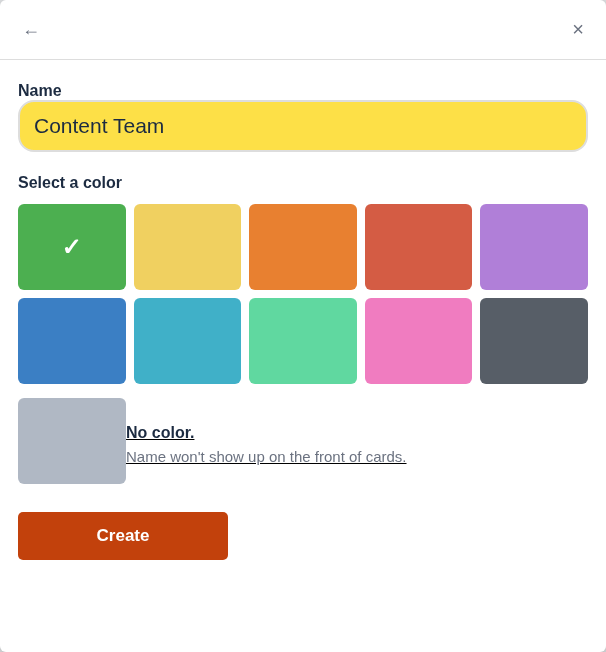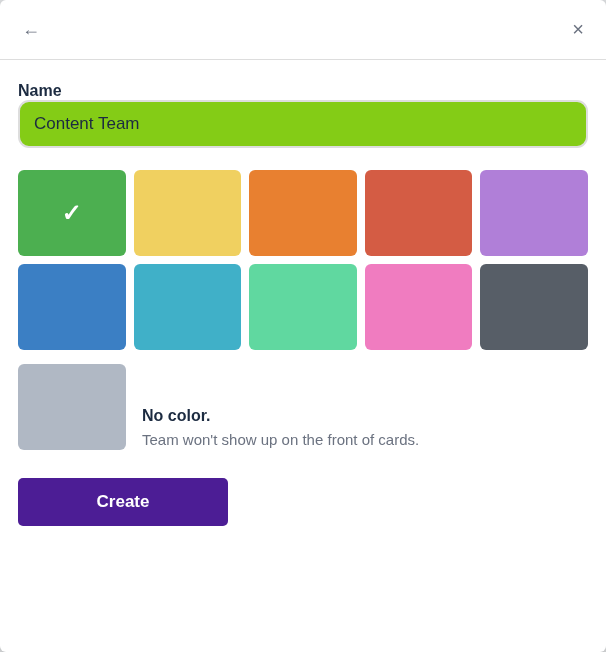--- a/index.html
+++ b/index.html
@@ -75,24 +75,24 @@
 
     .section-label {
       font-size: 16px;
       font-weight: 700;
       color: #1c2b41;
     }
 
     .name-input {
       width: 100%;
       padding: 12px 14px;
-      font-size: 17px;
+      font-size: 21px;
       border: 2px solid #ddd;
-      border-radius: 11px;
-      background: #84cc16;
+      border-radius: 16px;
+      background: #fde047;
       color: #1c2b41;
       outline: none;
       margin-bottom: 22px;
     }
 
     .color-section-label {
       font-size: 16px;
       font-weight: 700;
       color: #1c2b41;
       margin-bottom: 12px;
@@ -122,23 +122,23 @@
     }
 
     .check-icon {
       color: white;
       font-size: 24px;
       font-weight: 700;
     }
 
     .no-color-row {
       display: flex;
-      align-items: flex-end;
-      gap: 16px;
+      align-items: center;
       margin-bottom: 28px;
+      text-decoration: underline;
     }
 
     .no-color-swatch {
       width: 108px;
       min-width: 108px;
       height: 86px;
       border-radius: 6px;
       background: #b0b8c4;
       cursor: pointer;
       border: none;
@@ -158,21 +158,21 @@
       margin-bottom: 4px;
     }
 
     .no-color-desc {
       font-size: 15px;
       color: #6b7280;
       line-height: 1.4;
     }
 
     .create-btn {
-      background: #4c1d95;
+      background: #c2410c;
       color: white;
       border: none;
       border-radius: 5px;
       padding: 14px 0;
       width: 210px;
       font-size: 17px;
       font-weight: 700;
       cursor: pointer;
       display: block;
     }
@@ -191,20 +191,21 @@
     </button>
   </div>
 
   <div class="content">
 
     
     <div class="section-label">Name</div>
     <input class="name-input" type="text" value="Content Team" style="">
 
     
+    <div class="color-section-label">Select a color</div>
     <div class="color-grid">
 
       <button class="color-swatch selected" style="background-color: #4caf50;">
         <span class="check-icon">✓</span>
       </button>
       <button class="color-swatch" style="background-color: #f0d060;"></button>
       <button class="color-swatch" style="background-color: #e88030;"></button>
       <button class="color-swatch" style="background-color: #d45c44;"></button>
       <button class="color-swatch" style="background-color: #b07fd8;"></button>
 
@@ -213,21 +214,21 @@
       <button class="color-swatch" style="background-color: #60d8a0;"></button>
       <button class="color-swatch" style="background-color: #f07cc0;"></button>
       <button class="color-swatch" style="background-color: #575e67;"></button>
     </div>
 
     
     <div class="no-color-row">
       <button class="no-color-swatch" style="background-color: #b0b8c4;"></button>
       <div class="no-color-text">
         <div class="no-color-title">No color.</div>
-        <div class="no-color-desc">Team won't show up on the front of cards.</div>
+        <div class="no-color-desc">Name won't show up on the front of cards.</div>
       </div>
     </div>
 
     
     <button class="create-btn">Create</button>
 
   </div>
 </div>
 
 </body></html>

